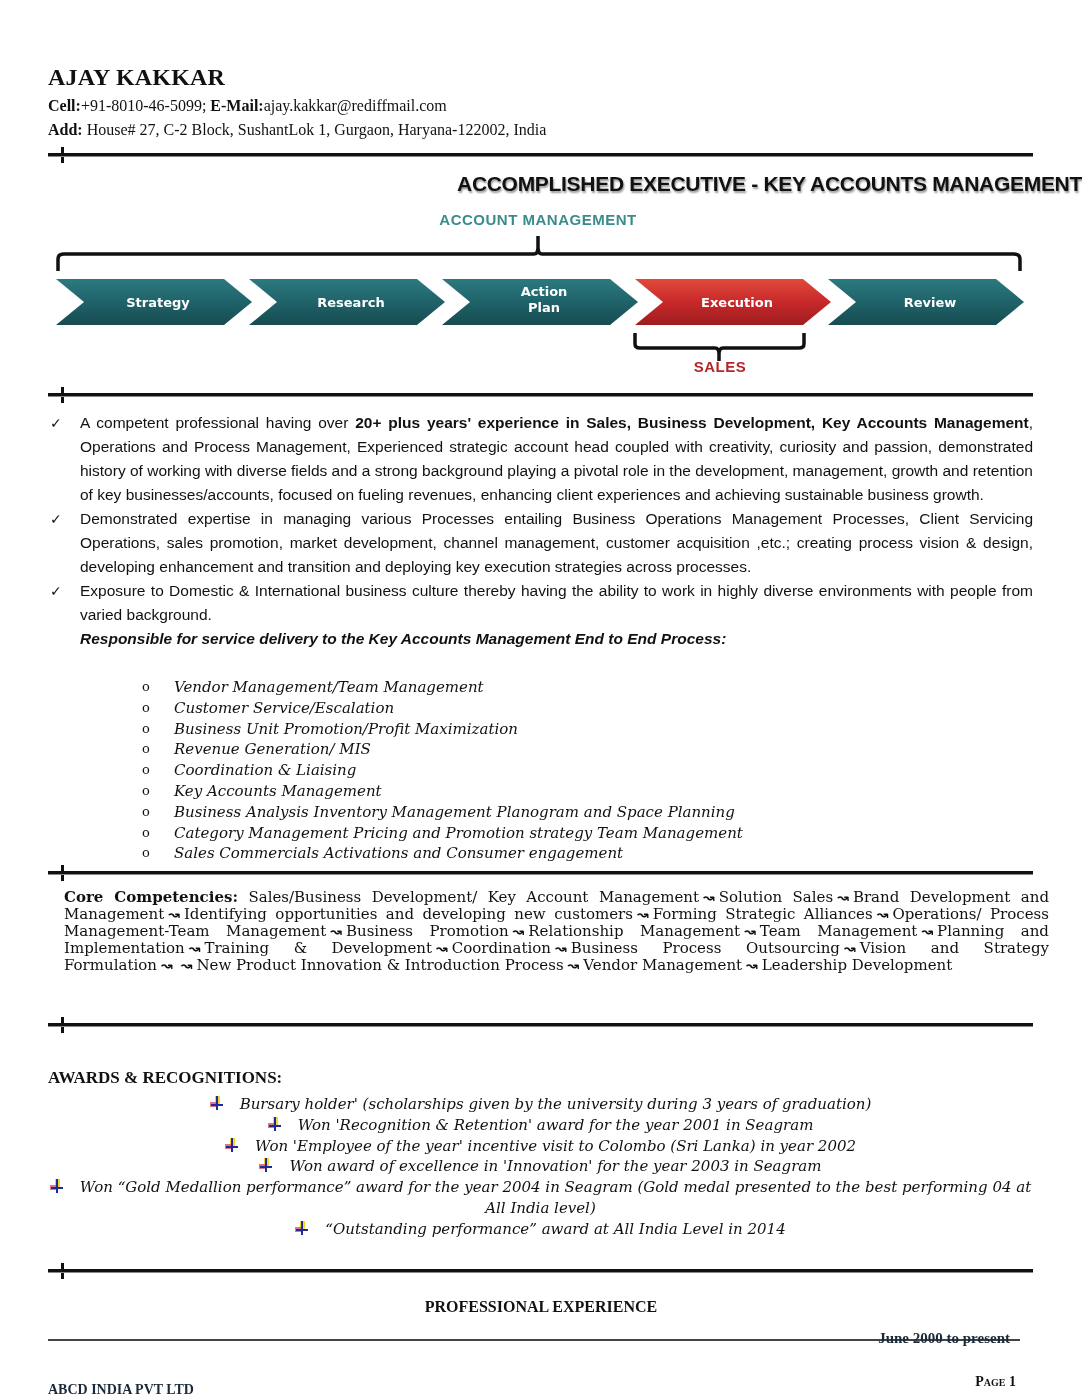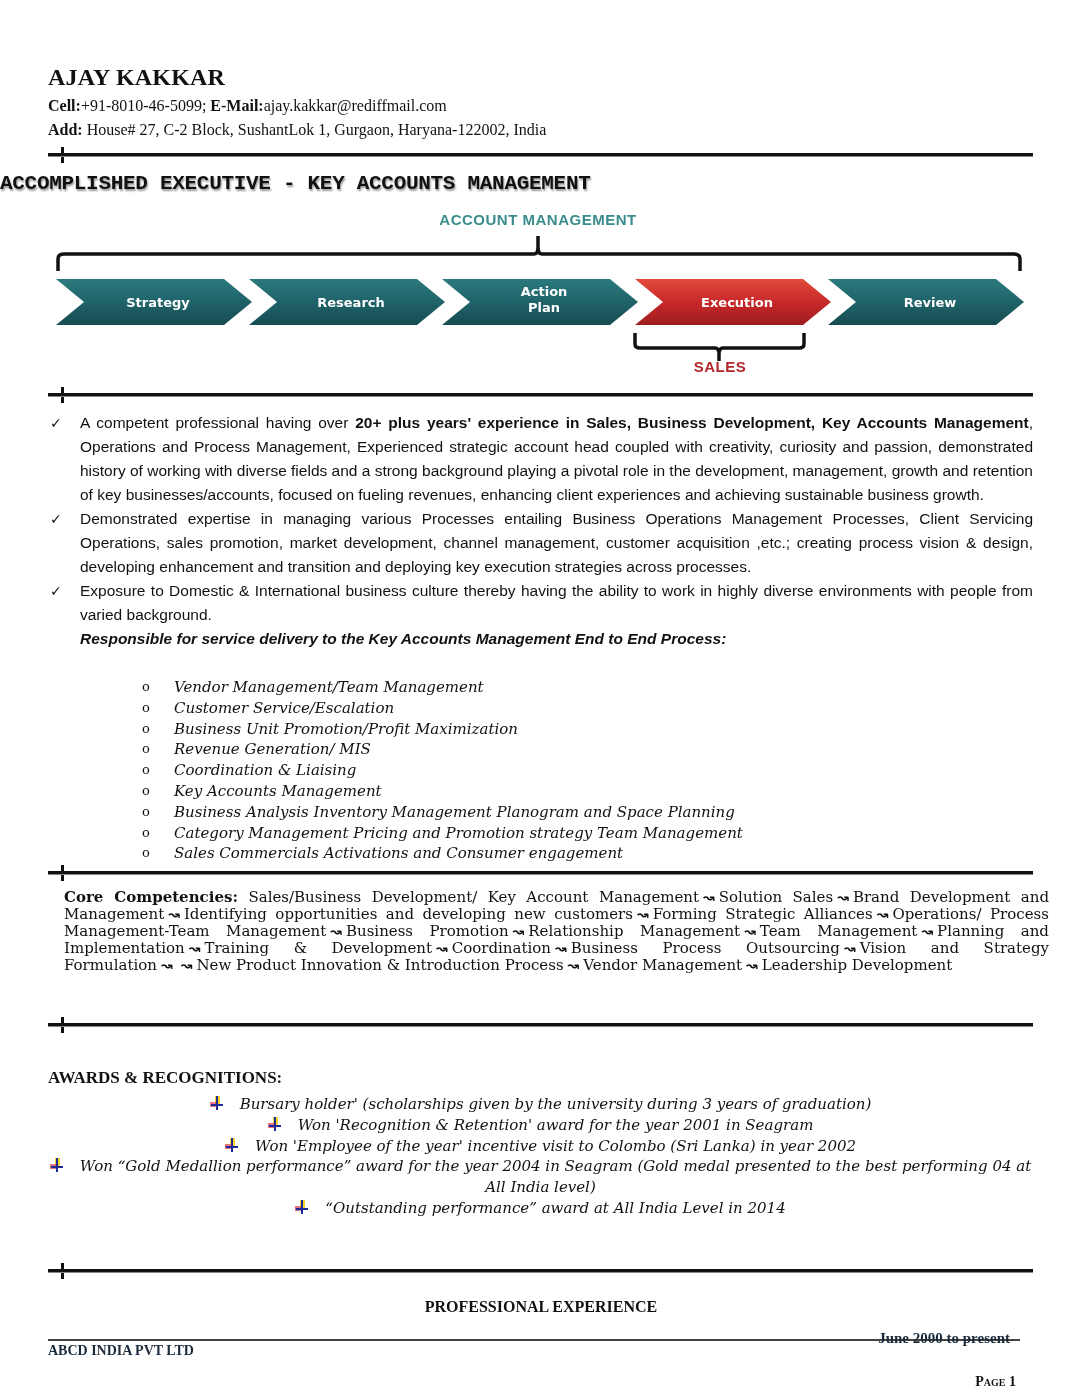--- a/index.html
+++ b/index.html
@@ -6,22 +6,22 @@
   body { width: 1082px; height: 1400px; position: relative; overflow: hidden;
          font-family: "DejaVu Serif", "Liberation Serif", serif; color: #111; }
   .abs { position: absolute; }
   .name { left: 48px; top: 64px; font-size: 24px; font-weight: bold; letter-spacing: 0.2px;
           font-family: "Liberation Serif", serif; }
   .contact { left: 48px; font-size: 16px; font-family: "Liberation Serif", serif; }
   .contact b { font-weight: bold; }
   .rule { left: 48px; width: 985px; height: 3px; background: #111;
           box-shadow: 0 1px 0 #888; }
   .tick { width: 3px; height: 16px; background: #111; margin-left: 13px; }
-  .title { left: 0; width: 1082px; text-align: left; top: 172px; font-size: 21px; font-weight: bold;
-           font-family: Liberation Mono, monospace; letter-spacing: -0.3px;
+  .title { left: 0; width: 1082px; text-align: right; top: 172px; font-size: 21px; font-weight: bold;
+           font-family: Liberation Sans, sans-serif; letter-spacing: -0.3px;
            text-shadow: 1px 2px 2px #999; }
   .body-text { font-family: "Liberation Sans", sans-serif; font-size: 15.5px; line-height: 24px; }
   .bullets { left: 48px; top: 411px; width: 985px; }
   .bullet { position: relative; padding-left: 32px; text-align: justify; }
   .bullet .check { position: absolute; left: 2px; top: 0; font-size: 14px; }
   .resp { padding-left: 32px; font-weight: bold; font-style: italic; }
   .sublist { left: 142px; top: 677px; font-family: "DejaVu Serif", serif; font-style: italic; font-size: 15px; line-height: 20.8px; }
   .sub-item { position: relative; padding-left: 32px; }
   .sub-item .circ { position: absolute; left: 0; top: 0; font-style: normal; font-size: 13px; }
   .core { left: 64px; top: 889px; width: 985px; font-family: "DejaVu Serif", serif; font-size: 15px; line-height: 17px; text-align: justify; }
@@ -29,21 +29,21 @@
   .sep { font-family: "DejaVu Sans", sans-serif; font-size: 14px; font-weight: bold; padding: 0 4px; }
   .awards-h { left: 48px; top: 1068px; font-size: 17px; font-weight: bold; font-family: Liberation Serif, serif; }
   .awards { left: 48px; top: 1094px; width: 985px; font-family: "DejaVu Serif", serif; font-style: italic; font-size: 15px; line-height: 20.8px; text-align: center; }
   .award-item { position: relative; }
   .award-icon { display: inline-block; width: 14px; height: 14px; position: relative; margin-right: 16px; vertical-align: -1px; font-style: normal; }
   .award-icon .y { position: absolute; left: 5px; top: 0; width: 5px; height: 8px; background: #f4d000; opacity: 0.85; }
   .award-icon .r { position: absolute; left: 0; top: 6px; width: 8px; height: 5px; background: #e05060; opacity: 0.8; }
   .award-icon .v { position: absolute; left: 6px; top: 0; width: 2px; height: 14px; background: #1e2a9a; }
   .award-icon .h { position: absolute; left: 1px; top: 8px; width: 12px; height: 2px; background: #1e2a9a; }
   .prof { left: 0; width: 1082px; top: 1298px; text-align: center; font-size: 16px; font-weight: bold; font-family: "Liberation Serif", serif; }
-  .company { left: 48px; top: 1343px; font-size: 14px; font-weight: bold; color: #1a2a3a; font-family: "Liberation Serif", serif; }
+  .company { left: 48px; top: 1382px; font-size: 14px; font-weight: bold; color: #1a2a3a; font-family: "Liberation Serif", serif; }
   .dates { right: 72px; top: 1330px; font-size: 15px; font-weight: bold; color: #1a2a3a; font-family: "Liberation Serif", serif; }
   .comp-line { left: 48px; width: 972px; top: 1339px; height: 2px; background: #444; }
   .page-num { right: 66px; top: 1348px; font-size: 14px; font-family: "Liberation Serif", serif; font-variant: small-caps; font-weight: bold; margin-top: 26px; }
   .diagram { left: 48px; top: 205px; width: 990px; height: 180px; }
   .diagram svg { width: 990px; height: 180px; }
 </style>
 </head>
 <body>
 
 <div class="abs name">AJAY KAKKAR</div>
@@ -155,20 +155,21 @@
 <div class="abs" style="left:48px; top:1017px;">
   <div class="tick abs" style="top:0; left:0;"></div>
 </div>
 <div class="abs rule" style="top:1023px;"></div>
 
 <div class="abs awards-h">AWARDS &amp; RECOGNITIONS:</div>
 <div class="abs awards" id="awards">
     <div class="award-item"><span class="award-icon"><span class="y"></span><span class="r"></span><span class="v"></span><span class="h"></span></span><span>Bursary holder' (scholarships given by the university during 3 years of graduation)</span></div>
     <div class="award-item"><span class="award-icon"><span class="y"></span><span class="r"></span><span class="v"></span><span class="h"></span></span><span>Won 'Recognition &amp; Retention' award for the year 2001 in Seagram</span></div>
     <div class="award-item"><span class="award-icon"><span class="y"></span><span class="r"></span><span class="v"></span><span class="h"></span></span><span>Won 'Employee of the year' incentive visit to Colombo (Sri Lanka) in year 2002</span></div>
+    <div class="award-item"><span class="award-icon"><span class="y"></span><span class="r"></span><span class="v"></span><span class="h"></span></span><span>Won award of excellence in 'Innovation' for the year 2003 in Seagram</span></div>
     <div class="award-item"><span class="award-icon"><span class="y"></span><span class="r"></span><span class="v"></span><span class="h"></span></span><span>Won “Gold Medallion performance” award for the year 2004 in Seagram (Gold medal presented to the best performing 04 at All India level)</span></div>
     <div class="award-item"><span class="award-icon"><span class="y"></span><span class="r"></span><span class="v"></span><span class="h"></span></span><span>“Outstanding performance” award at All India Level in 2014</span></div>
   </div>
 
 <div class="abs" style="left:48px; top:1263px;">
   <div class="tick abs" style="top:0; left:0;"></div>
 </div>
 <div class="abs rule" style="top:1269px;"></div>
 
 <div class="abs prof">PROFESSIONAL EXPERIENCE</div>

